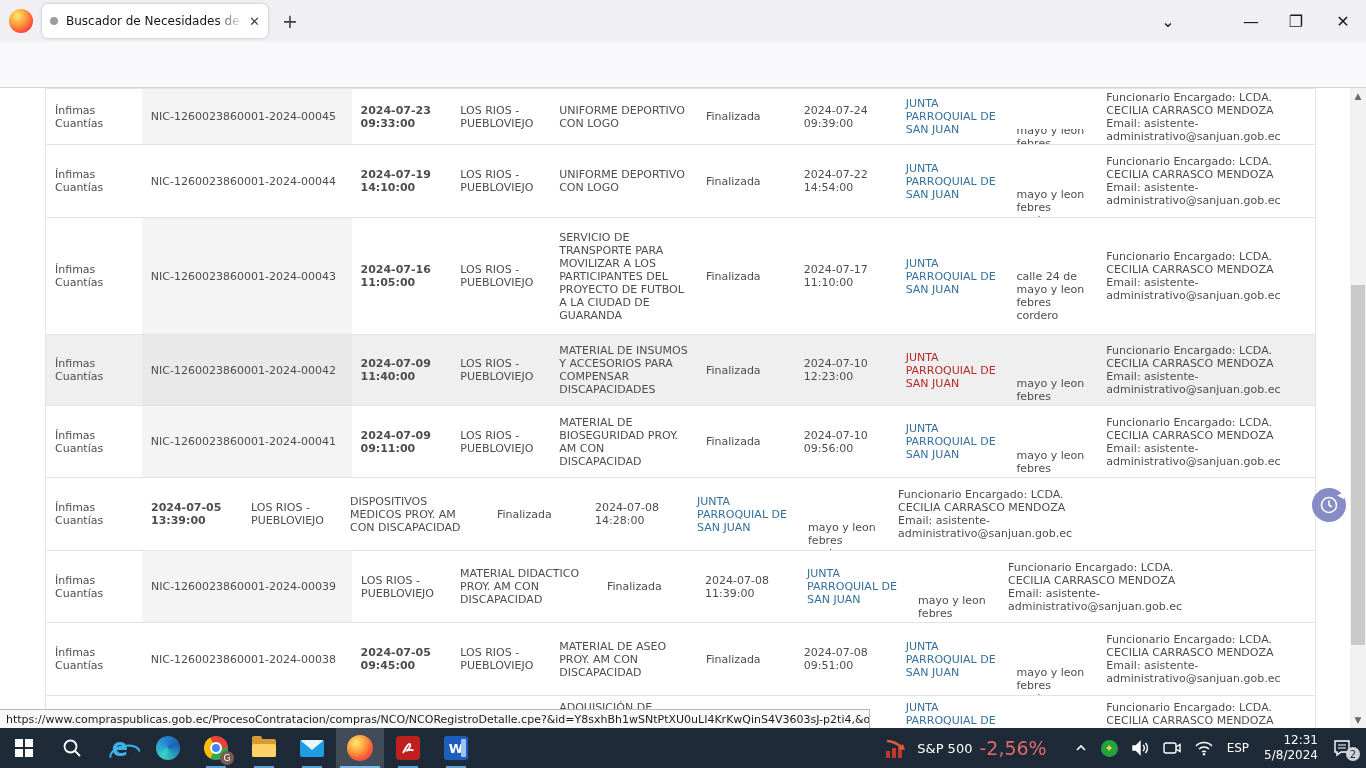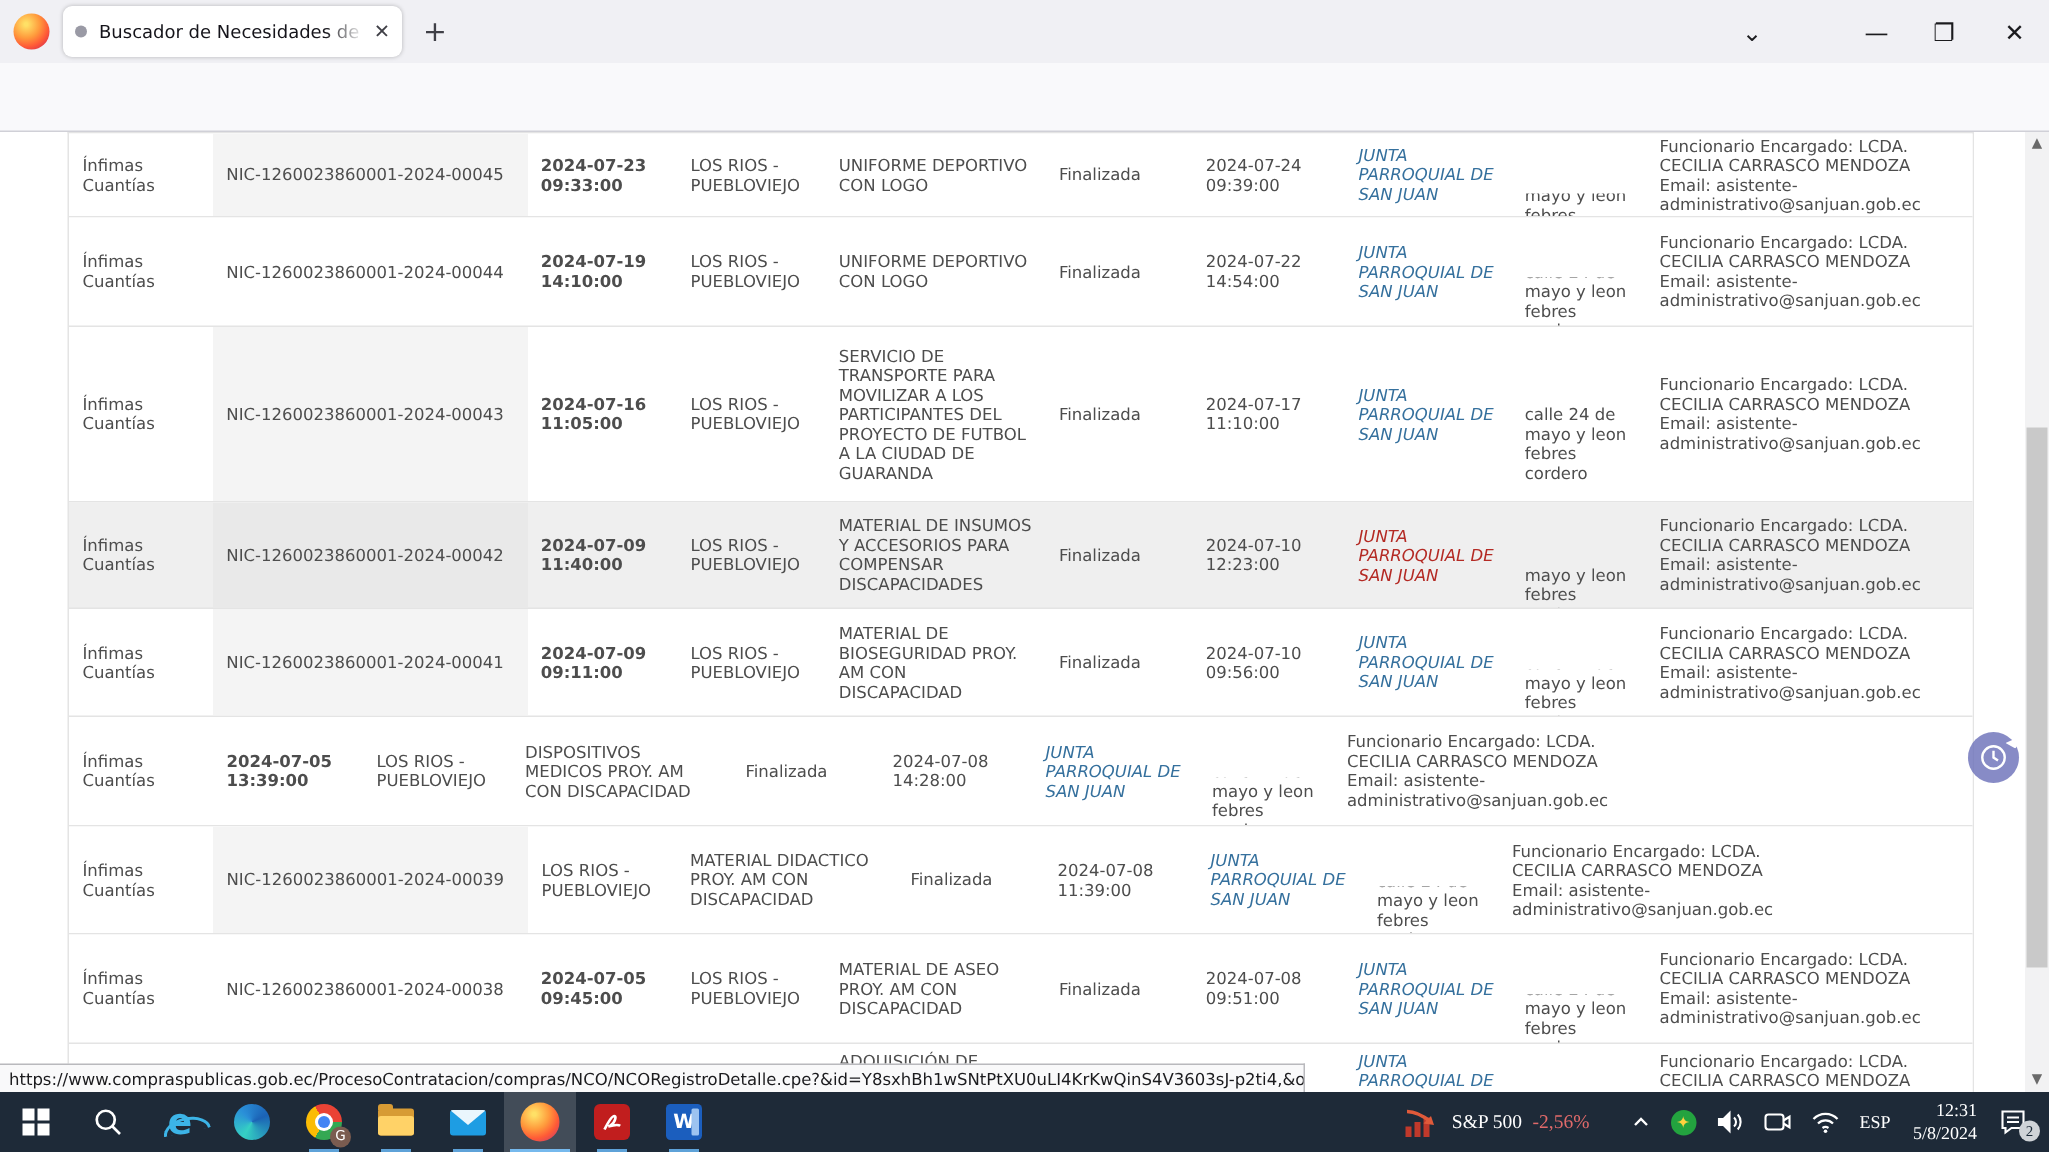--- a/index.html
+++ b/index.html
@@ -42,21 +42,21 @@
   .t-row:nth-child(1){height:56px;} .t-row:nth-child(2){height:73px;} .t-row:nth-child(3){height:117px;}
   .t-row:nth-child(4){height:71px;} .t-row:nth-child(5){height:72px;} .t-row:nth-child(6){height:73px;}
   .t-row:nth-child(7){height:72px;} .t-row:nth-child(8){height:73px;} .t-row:nth-child(9){height:90px; }
   .t-row:nth-child(9) .cell{align-items:flex-start; padding-top:5px;}
   .cell { display:flex; align-items:center; padding:0 9px; font-size:11px; line-height:13px; color:#4d4d4d; overflow:hidden; }
   .c1{width:96px;} .c2{width:210px;} .c3{width:100px;font-weight:bold;} .c4{width:99px;} .c5{width:147px;}
   .c6{width:98px;} .c7{width:102px;} .c8{width:111px;} .c9{width:90px;margin-top:40px;} .c10{width:218px;}
   .t-row .c2.shaded { background:#f4f4f4; }
   .t-row.hovered { background:#efefef; }
   .t-row.hovered .c2 { background:#e9e9e9; }
-  .entidad-link { color:#35709d; cursor:pointer;font-style:italic; }
+  .entidad-link { color:#35709d; cursor:pointer; }
   .t-row.hovered .entidad-link { color:#b42a24; }
 
   
   .scrollbar { position:absolute; right:0; top:0; width:16px; height:640px; background:#f2f2f3; }
   .sb-arrow { position:absolute; left:0; width:16px; height:16px; color:#6a6a6a; font-size:9px; display:flex; align-items:center; justify-content:center; }
   .sb-up{top:0;} .sb-down{bottom:0;}
   .sb-thumb { position:absolute; left:1px; top:197px; width:14px; height:360px; background:#c9c9c9; }
 
   
   .float-clock { position:absolute; left:1312px; top:488px; width:34px; height:34px; border-radius:50%;
@@ -95,25 +95,25 @@
   .ic-ff { width:26px; height:26px; border-radius:50%;
     background:radial-gradient(circle at 35% 30%, #ffe066 5%, #ff9a3c 40%, #ff5a36 65%, #b5317f 100%); }
   .ic-pdf { width:24px; height:24px; background:#c11e1e; border-radius:4px; display:flex; align-items:center; justify-content:center; }
   .ic-word { position:relative; width:24px; height:24px; background:#1b5ebe; border-radius:3px; display:flex; align-items:center; justify-content:center;
     color:#fff; font-size:13px; font-weight:bold; }
   .ic-word::after { content:""; position:absolute; right:2px; top:3px; width:5px; height:18px; background:#9dc3f0; border-radius:1px; }
   .ic-ie { font-size:24px; color:#3cb4e7; font-weight:bold; position:relative; line-height:1; }
   .ic-ie::after { content:""; position:absolute; left:-4px; top:9px; width:28px; height:8px; border:2px solid #3cb4e7;
     border-bottom:none; border-radius:50%/100% 100% 0 0; transform:rotate(-12deg); }
 
-  .tray { position:absolute; right:0; top:728px; height:40px; display:flex; align-items:center; z-index:11;font-family:Liberation Serif, serif; }
+  .tray { position:absolute; right:0; top:728px; height:40px; display:flex; align-items:center; z-index:11; }
   .tray .titem { display:flex; align-items:center; justify-content:center; height:40px; }
   .stock { display:flex; align-items:center; gap:7px; padding:0 10px; }
   .stock-name { color:#fff; font-size:13px; white-space:nowrap; }
-  .stock-chg { color:#e06a6a; font-size:13px; white-space:nowrap; }
+  .stock-chg { color:#e06a6a; font-size:19px; white-space:nowrap; }
   .tray-txt { color:#fff; font-size:12px; padding:0 7px; }
   .clockbox { color:#fff; font-size:12px; line-height:15px; text-align:right; padding:0 8px; }
   .green-dot { width:17px; height:17px; border-radius:50%; background:#23a33f; display:flex; align-items:center; justify-content:center; color:#ffd23e; font-size:11px; }
   .notif { position:relative; padding:0 12px 0 6px; }
   .notif-badge { position:absolute; right:6px; bottom:7px; width:14px; height:14px; border-radius:50%; background:#cfd3d7;
     color:#1b2a38; font-size:10px; display:flex; align-items:center; justify-content:center; }
   .gap { width:10px; }
 </style>
 </head>
 <body>

